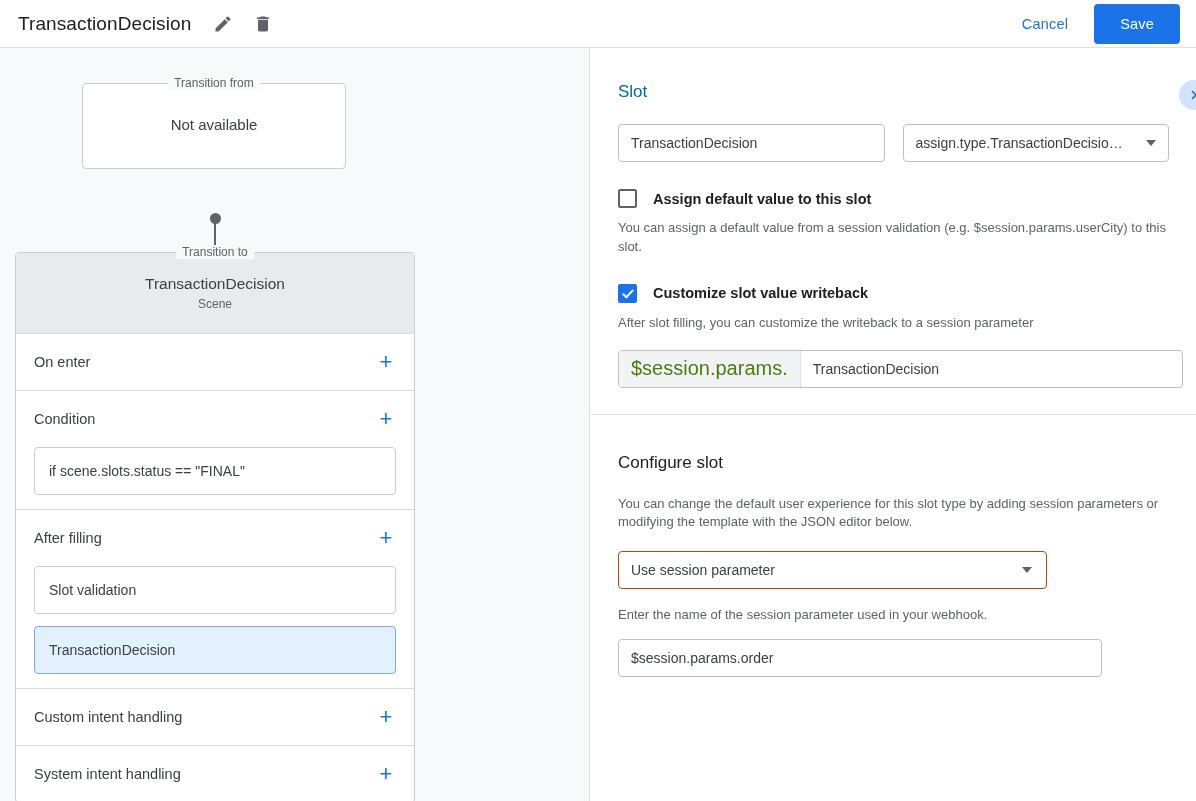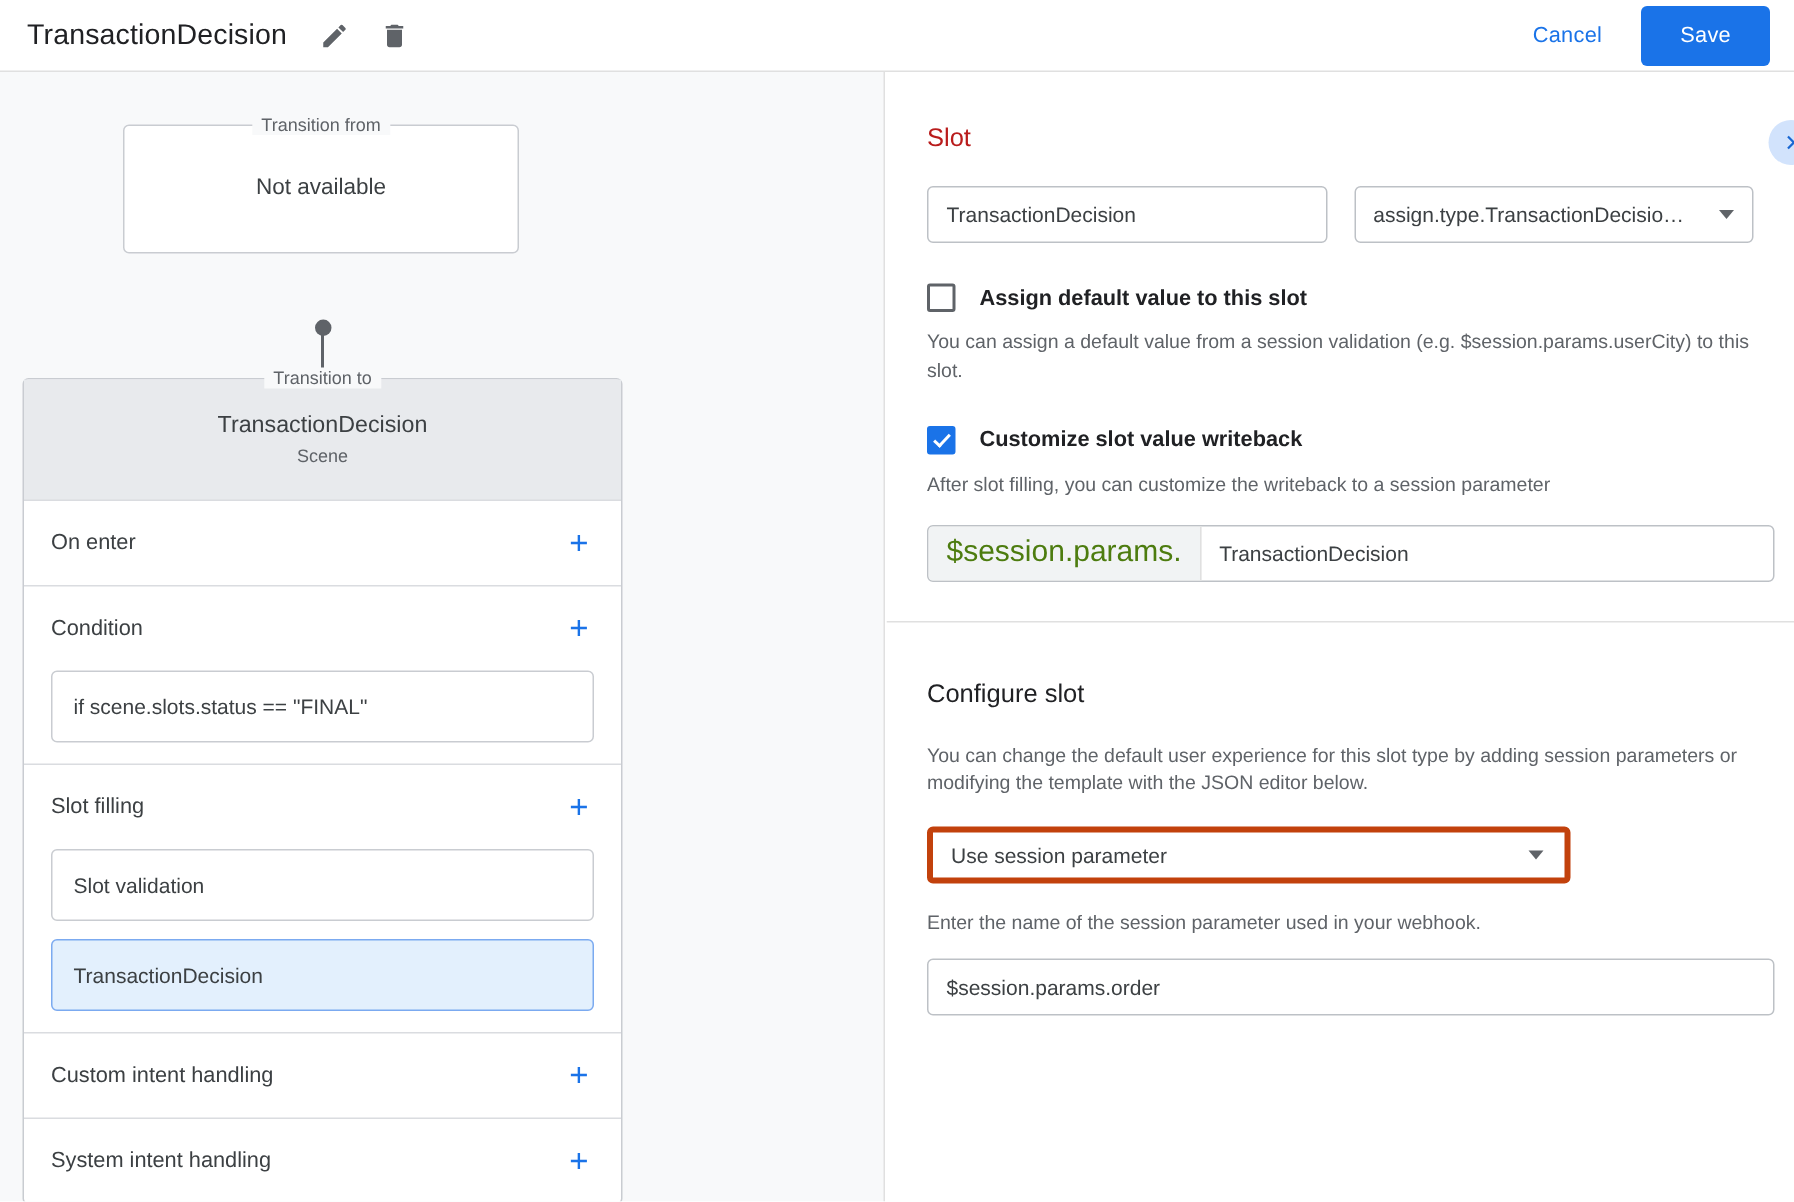--- a/index.html
+++ b/index.html
@@ -261,21 +261,21 @@
     display: flex;
     align-items: center;
     justify-content: center;
     cursor: pointer;
   }
   .right-section {
     padding: 0 27px;
   }
   .right-title {
     font-size: 17px;
-    color: #b91c1c;
+    color: #0369a1;
     padding-top: 34px;
     margin-bottom: 22px;
   }
   .row-fields {
     display: flex;
     gap: 18px;
   }
   .text-field {
     border: 1px solid #bdc1c6;
     border-radius: 4px;
@@ -381,21 +381,21 @@
     background: #e0e0e0;
     margin: 26px 0 0 0;
   }
   .config-title {
     font-size: 17px;
     color: #202124;
     padding-top: 38px;
     margin-bottom: 22px;
   }
   .select-field {
-    border: 4px solid #c2410c;
+    border: 1px solid #c2410c;
     border-radius: 4px;
     height: 38px;
     width: 429px;
     display: flex;
     align-items: center;
     justify-content: space-between;
     padding: 0 14px 0 12px;
     font-size: 14px;
     color: #3c4043;
     box-sizing: border-box;
@@ -404,21 +404,21 @@
   .select-caret {
     width: 0; height: 0;
     border-left: 5px solid transparent;
     border-right: 5px solid transparent;
     border-top: 6px solid #5f6368;
   }
   .param-field {
     border: 1px solid #bdc1c6;
     border-radius: 4px;
     height: 38px;
-    width: 565px;
+    width: 484px;
     display: flex;
     align-items: center;
     padding: 0 12px;
     font-size: 14px;
     color: #3c4043;
     box-sizing: border-box;
     margin-top: 14px;
   }
   .helper-spaced { margin-top: 17px; }
 </style>
@@ -481,21 +481,21 @@
           <div class="section-title">Condition</div>
           <div class="plus">+</div>
         </div>
         <div class="section-body">
           <div class="inner-item">if scene.slots.status == "FINAL"</div>
         </div>
       </div>
 
       <div class="section">
         <div class="section-row">
-          <div class="section-title">Slot filling</div>
+          <div class="section-title">After filling</div>
           <div class="plus">+</div>
         </div>
         <div class="section-body">
           <div class="inner-item">Slot validation</div>
           <div class="inner-item selected">TransactionDecision</div>
         </div>
       </div>
 
       <div class="section">
         <div class="section-row">

